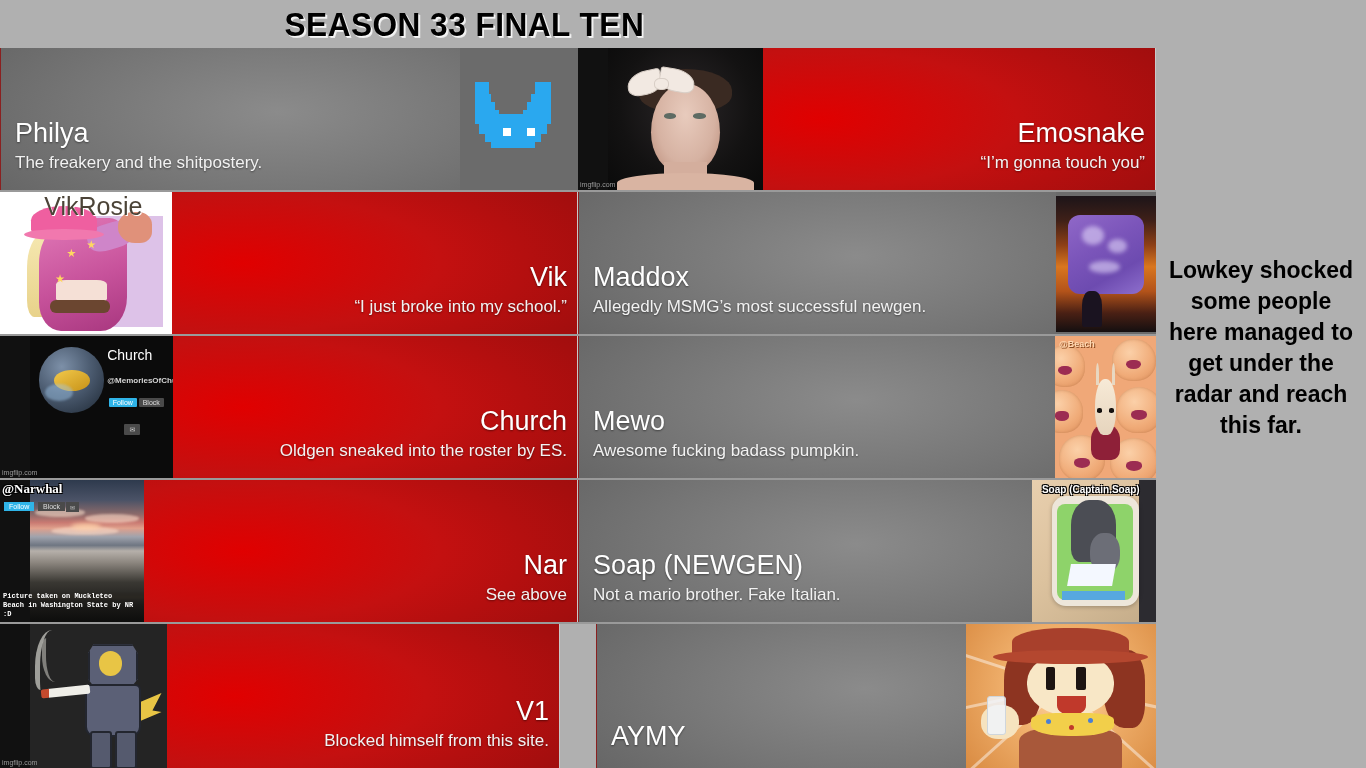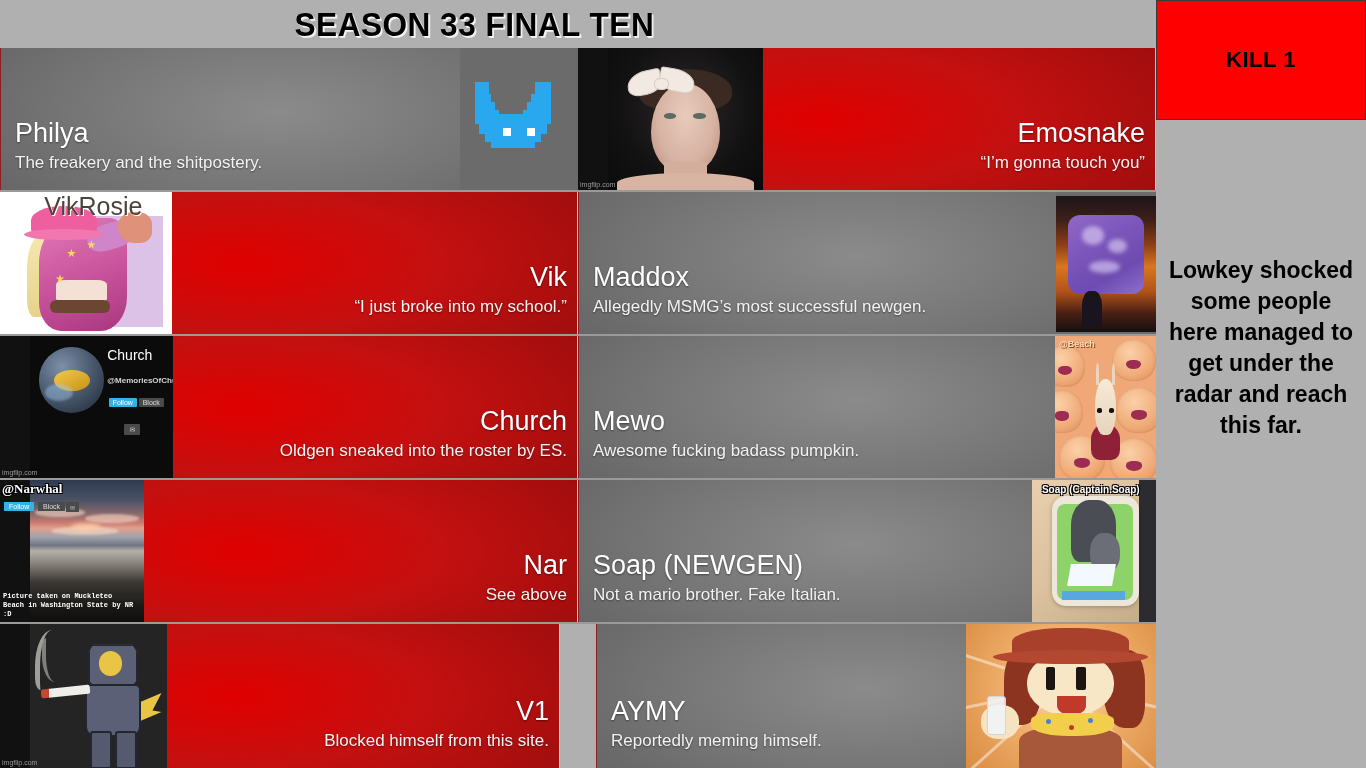--- a/index.html
+++ b/index.html
@@ -13,21 +13,21 @@
     position: relative;
     width: 1366px; height: 768px;
   }
 
   
   .header-band {
     position: absolute;
     left: 0; top: 0;
     width: 928px; height: 48px;
     background: #b0b0b0;
-    display: flex; align-items: center; justify-content: center; padding-left: 10px;
+    display: flex; align-items: center; justify-content: center;
   }
   .header-title {
     font-family: "Liberation Sans Narrow", "Liberation Sans", sans-serif;
     font-weight: bold;
     font-size: 34px;
     letter-spacing: 0.5px;
     color: #000;
     text-shadow: 2px 2px 0 rgba(255,255,255,0.75), 1px 1px 0 rgba(255,255,255,0.6);
     transform: scaleX(0.93);
     white-space: nowrap;
@@ -600,21 +600,20 @@
         </div>
         <div class="txt txt-left">
           <div class="nm">V1</div>
           <div class="ds">Blocked himself from this site.</div>
         </div>
       </div>
 
       <div class="half half-right">
         <div class="txt txt-right">
           <div class="nm">AYMY</div>
-          <div class="ds">Reportedly meming himself.</div>
         </div>
         <div class="thumb-right" style="width:190px">
           <div class="art-aymy">
             <div class="ay-ray" style="transform:rotate(18deg)"></div>
             <div class="ay-ray" style="transform:rotate(48deg)"></div>
             <div class="ay-ray" style="transform:rotate(78deg)"></div>
             <div class="ay-ray" style="transform:rotate(108deg)"></div>
             <div class="ay-ray" style="transform:rotate(-18deg)"></div>
             <div class="ay-ray" style="transform:rotate(-48deg)"></div>
             <div class="ay-ray" style="transform:rotate(-78deg)"></div>
@@ -634,19 +633,16 @@
             <div class="ay-hand"></div>
             <div class="ay-bottle"></div>
           </div>
         </div>
       </div>
     </div>
 
   </div>
 
   <div class="sidepanel">
-    <div class="killbox">
-      <div class="killbox-label">KILL 1</div>
-    </div>
     <div class="sidenote">Lowkey shocked some people here managed to get under the radar and reach this far.</div>
   </div>
 
 </div>
 
 </body></html>

